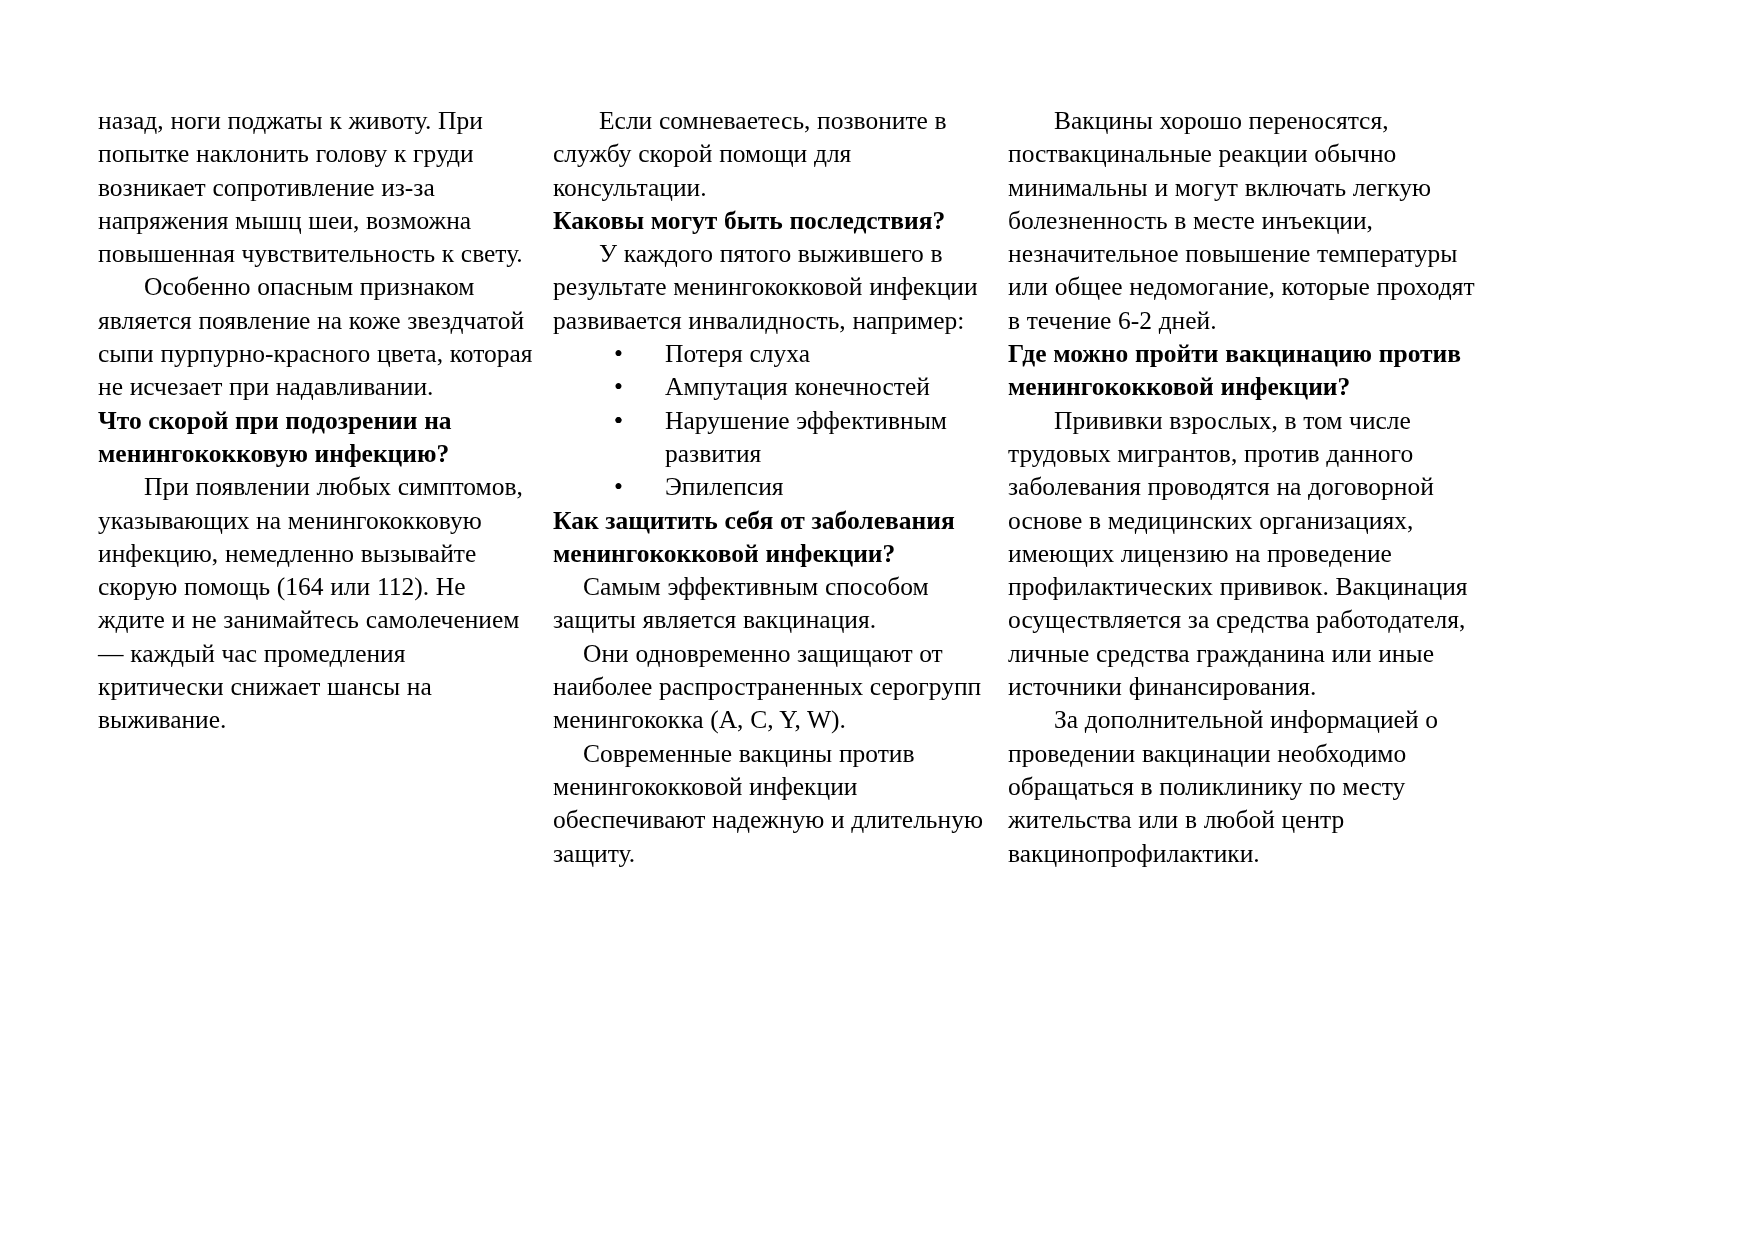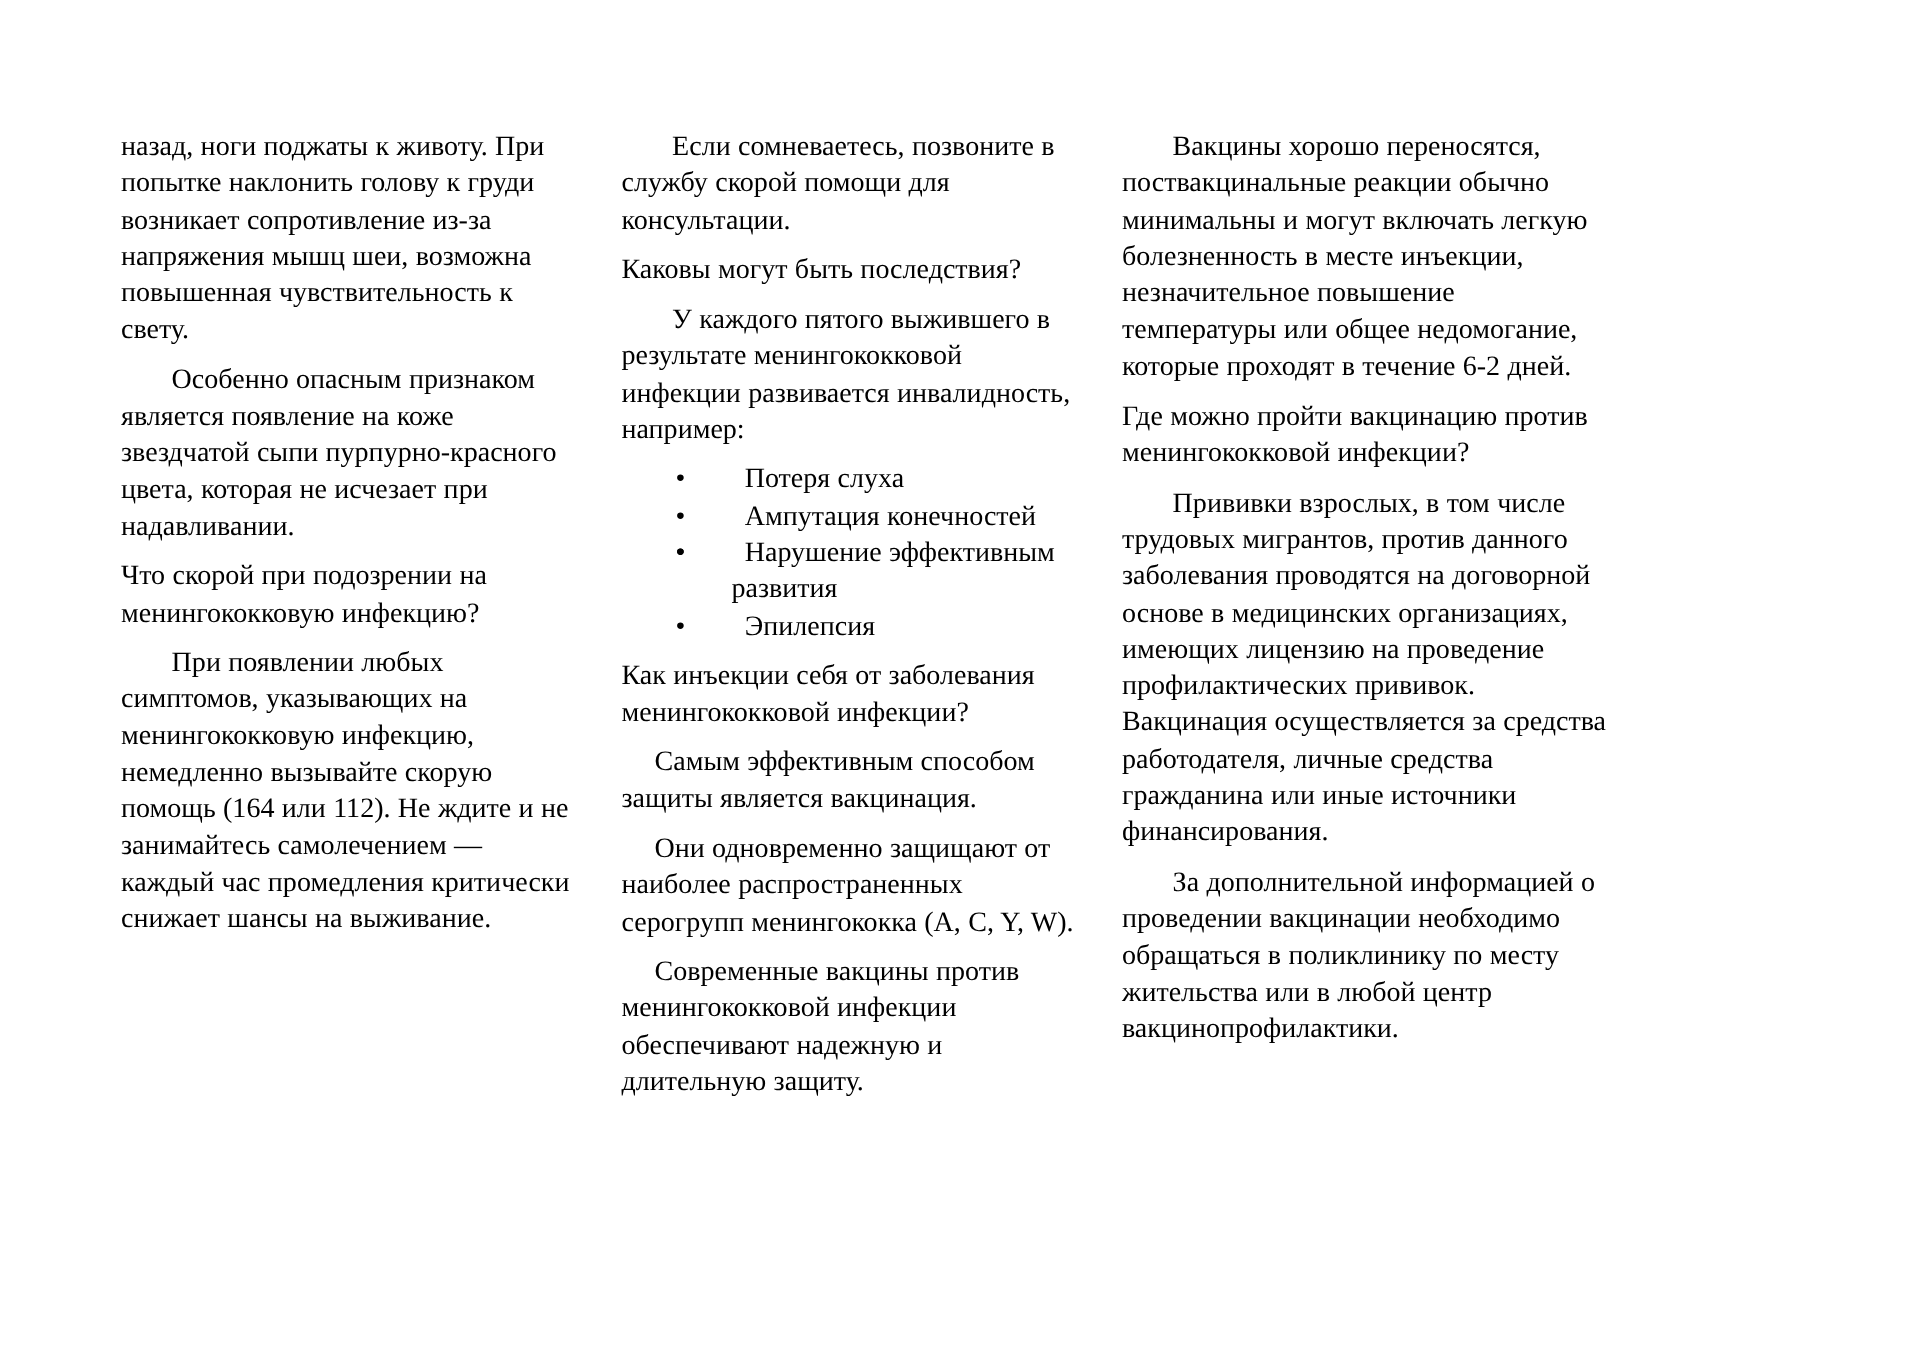--- a/index.html
+++ b/index.html
@@ -35,35 +35,35 @@
   .column {
     box-sizing: border-box;
   }
   .col-1 { width: 455px; padding-right: 17px; }
   .col-2 { width: 455px; padding-right: 17px; }
   .col-3 { width: 472px; }
 
   .para, .head, .bullet-text {
     font-size: 25.5px;
     line-height: 33.3px;
-    margin: 12px;
+    margin: 0;
     text-align: left;
     word-spacing: 0.3px;
   }
   .para {
     text-indent: 46px;
   }
   .para.no-indent {
     text-indent: 0;
   }
   .para.small-indent {
     text-indent: 30px;
   }
   .head {
-    font-weight: normal;
+    font-weight: bold;
     text-indent: 0;
   }
   ul.bullets {
     list-style: none;
     margin: 0;
     padding: 0;
   }
   ul.bullets li {
     position: relative;
     font-size: 25.5px;
@@ -109,21 +109,21 @@
         </li>
         <li>
           <span class="dot">•</span>
           <span class="bullet-text">Нарушение эффективным развития</span>
         </li>
         <li>
           <span class="dot">•</span>
           <span class="bullet-text">Эпилепсия</span>
         </li>
       </ul>
-      <p class="head">Как инъекции себя от заболевания менингококковой инфекции?</p>
+      <p class="head">Как защитить себя от заболевания менингококковой инфекции?</p>
       <p class="para small-indent">Самым эффективным способом защиты является вакцинация.</p>
       <p class="para small-indent">Они одновременно защищают от наиболее распространенных серогрупп менингококка (A, C, Y, W).</p>
       <p class="para small-indent">Современные вакцины против менингококковой инфекции обеспечивают надежную и длительную защиту.</p>
     </div>
 
     <div class="column col-3">
       <p class="para">Вакцины хорошо переносятся, поствакцинальные реакции обычно минимальны и могут включать легкую болезненность в месте инъекции, незначительное повышение температуры или общее недомогание, которые проходят в течение 6-2 дней.</p>
       <p class="head">Где можно пройти вакцинацию против менингококковой инфекции?</p>
       <p class="para">Прививки взрослых, в том числе трудовых мигрантов, против данного заболевания проводятся на договорной основе в медицинских организациях, имеющих лицензию на проведение профилактических прививок. Вакцинация осуществляется за средства работодателя, личные средства гражданина или иные источники финансирования.</p>
       <p class="para">За дополнительной информацией о проведении вакцинации необходимо обращаться в поликлинику по месту жительства или в любой центр вакцинопрофилактики.</p>

